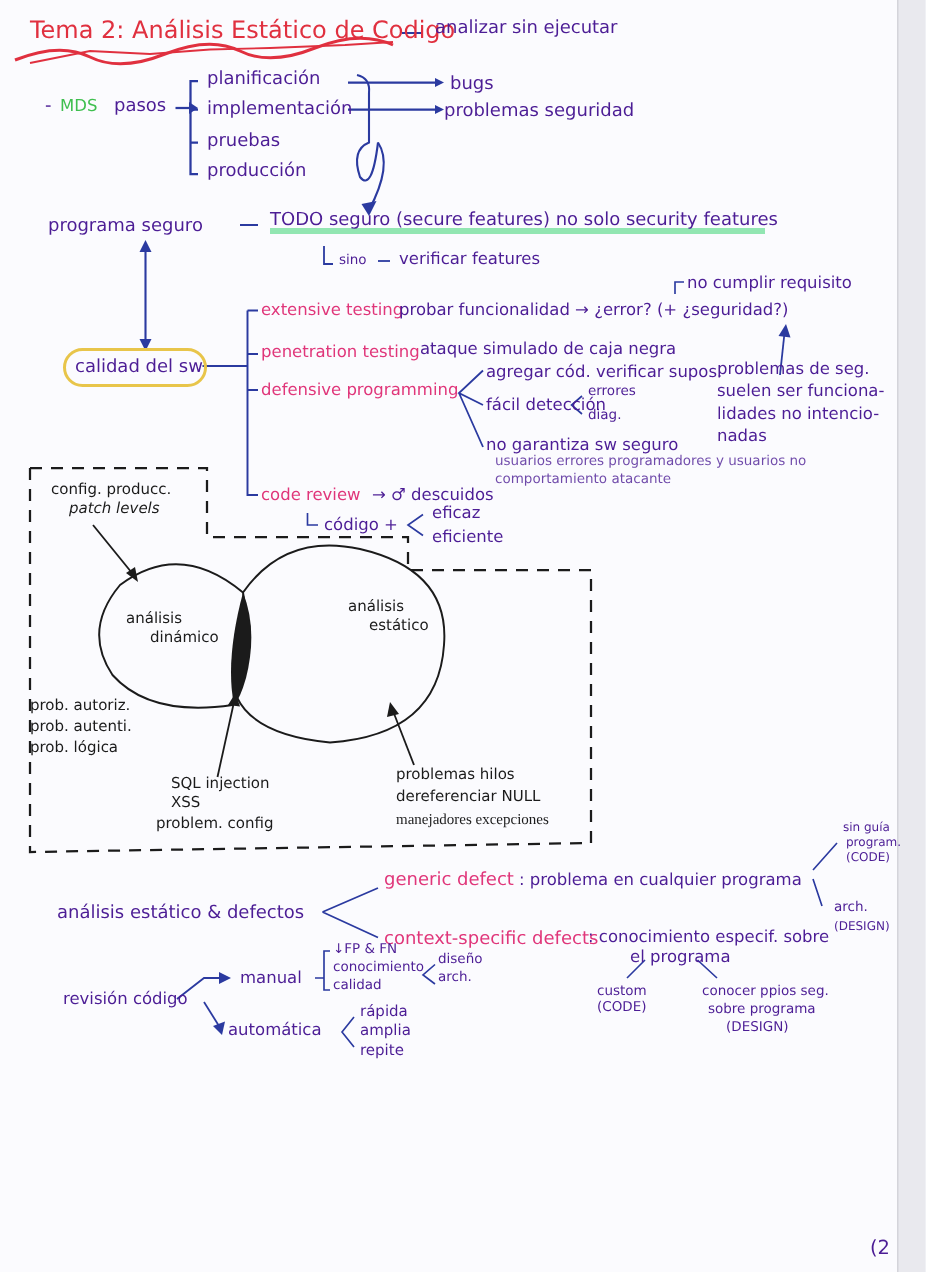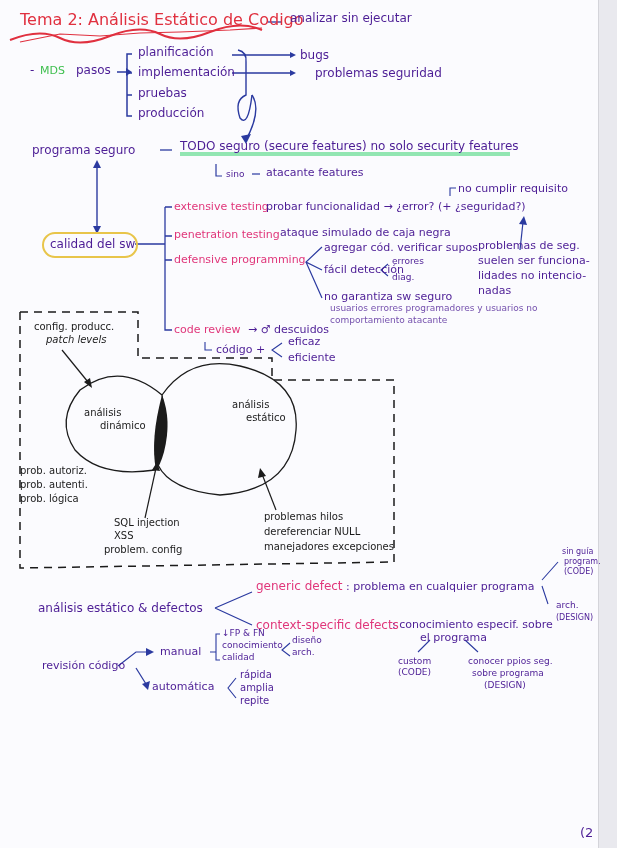--- a/index.html
+++ b/index.html
@@ -99,27 +99,27 @@
 <div class="t blue s12" style="left:290px;top:12px;">analizar sin ejecutar</div>
 
 <div class="t blue s12" style="left:30px;top:64px;">-</div>
 <div class="t green s11" style="left:40px;top:65px;">MDS</div>
 <div class="t blue s12" style="left:76px;top:64px;">pasos</div>
 <div class="t blue s12" style="left:138px;top:46px;">planificación</div>
 <div class="t blue s12" style="left:138px;top:66px;">implementación</div>
 <div class="t blue s12" style="left:138px;top:87px;">pruebas</div>
 <div class="t blue s12" style="left:138px;top:107px;">producción</div>
 <div class="t blue s12" style="left:300px;top:49px;">bugs</div>
-<div class="t blue s12" style="left:315px;top:67px;">problemas seguridad</div>
+<div class="t blue s12" style="left:296px;top:67px;">problemas seguridad</div>
 
 <div class="hl" style="left:180px;top:152px;width:330px;"></div>
 <div class="t blue s12" style="left:32px;top:144px;">programa seguro</div>
 <div class="t blue s12" style="left:180px;top:140px;">TODO seguro (secure features) no solo security features</div>
 <div class="t blue s9" style="left:226px;top:170px;">sino</div>
-<div class="t blue s11" style="left:266px;top:167px;">atacante features</div>
+<div class="t blue s11" style="left:266px;top:167px;">verificar features</div>
 
 <div class="oval" style="left:42px;top:232px;width:92px;height:22px;"></div>
 <div class="t blue s12" style="left:50px;top:238px;">calidad del sw</div>
 
 <div class="t pink s11" style="left:174px;top:201px;">extensive testing</div>
 <div class="t blue s11" style="left:266px;top:201px;">probar funcionalidad → ¿error? (+ ¿seguridad?)</div>
 <div class="t blue s11" style="left:458px;top:183px;">no cumplir requisito</div>
 
 <div class="t pink s11" style="left:174px;top:229px;">penetration testing</div>
 <div class="t blue s11" style="left:280px;top:227px;">ataque simulado de caja negra</div>
@@ -151,21 +151,21 @@
 <div class="t black s10" style="left:232px;top:400px;">análisis</div>
 <div class="t black s10" style="left:246px;top:413px;">estático</div>
 <div class="t black s10" style="left:20px;top:466px;">prob. autoriz.</div>
 <div class="t black s10" style="left:20px;top:480px;">prob. autenti.</div>
 <div class="t black s10" style="left:20px;top:494px;">prob. lógica</div>
 <div class="t black s10" style="left:114px;top:518px;">SQL injection</div>
 <div class="t black s10" style="left:114px;top:531px;">XSS</div>
 <div class="t black s10" style="left:104px;top:545px;">problem. config</div>
 <div class="t black s10" style="left:264px;top:512px;">problemas hilos</div>
 <div class="t black s10" style="left:264px;top:527px;">dereferenciar NULL</div>
-<div class="t black s10" style="left:264px;top:542px;">manejadores excepciones</div>
+<div class="t black s10" style="left:264px;top:542px;font-family:Liberation Serif, serif;">manejadores excepciones</div>
 
 <div class="t blue s12" style="left:38px;top:602px;">análisis estático &amp; defectos</div>
 <div class="t pink s12" style="left:256px;top:580px;">generic defect</div>
 <div class="t blue s11" style="left:346px;top:581px;">: problema en cualquier programa</div>
 <div class="t blue s8" style="left:562px;top:548px;">sin guía</div>
 <div class="t blue s8" style="left:564px;top:558px;">program.</div>
 <div class="t blue s8" style="left:564px;top:568px;">(CODE)</div>
 <div class="t blue s9" style="left:556px;top:601px;">arch.</div>
 <div class="t blue s8" style="left:556px;top:614px;">(DESIGN)</div>
 <div class="t pink s12" style="left:256px;top:619px;">context-specific defects</div>

